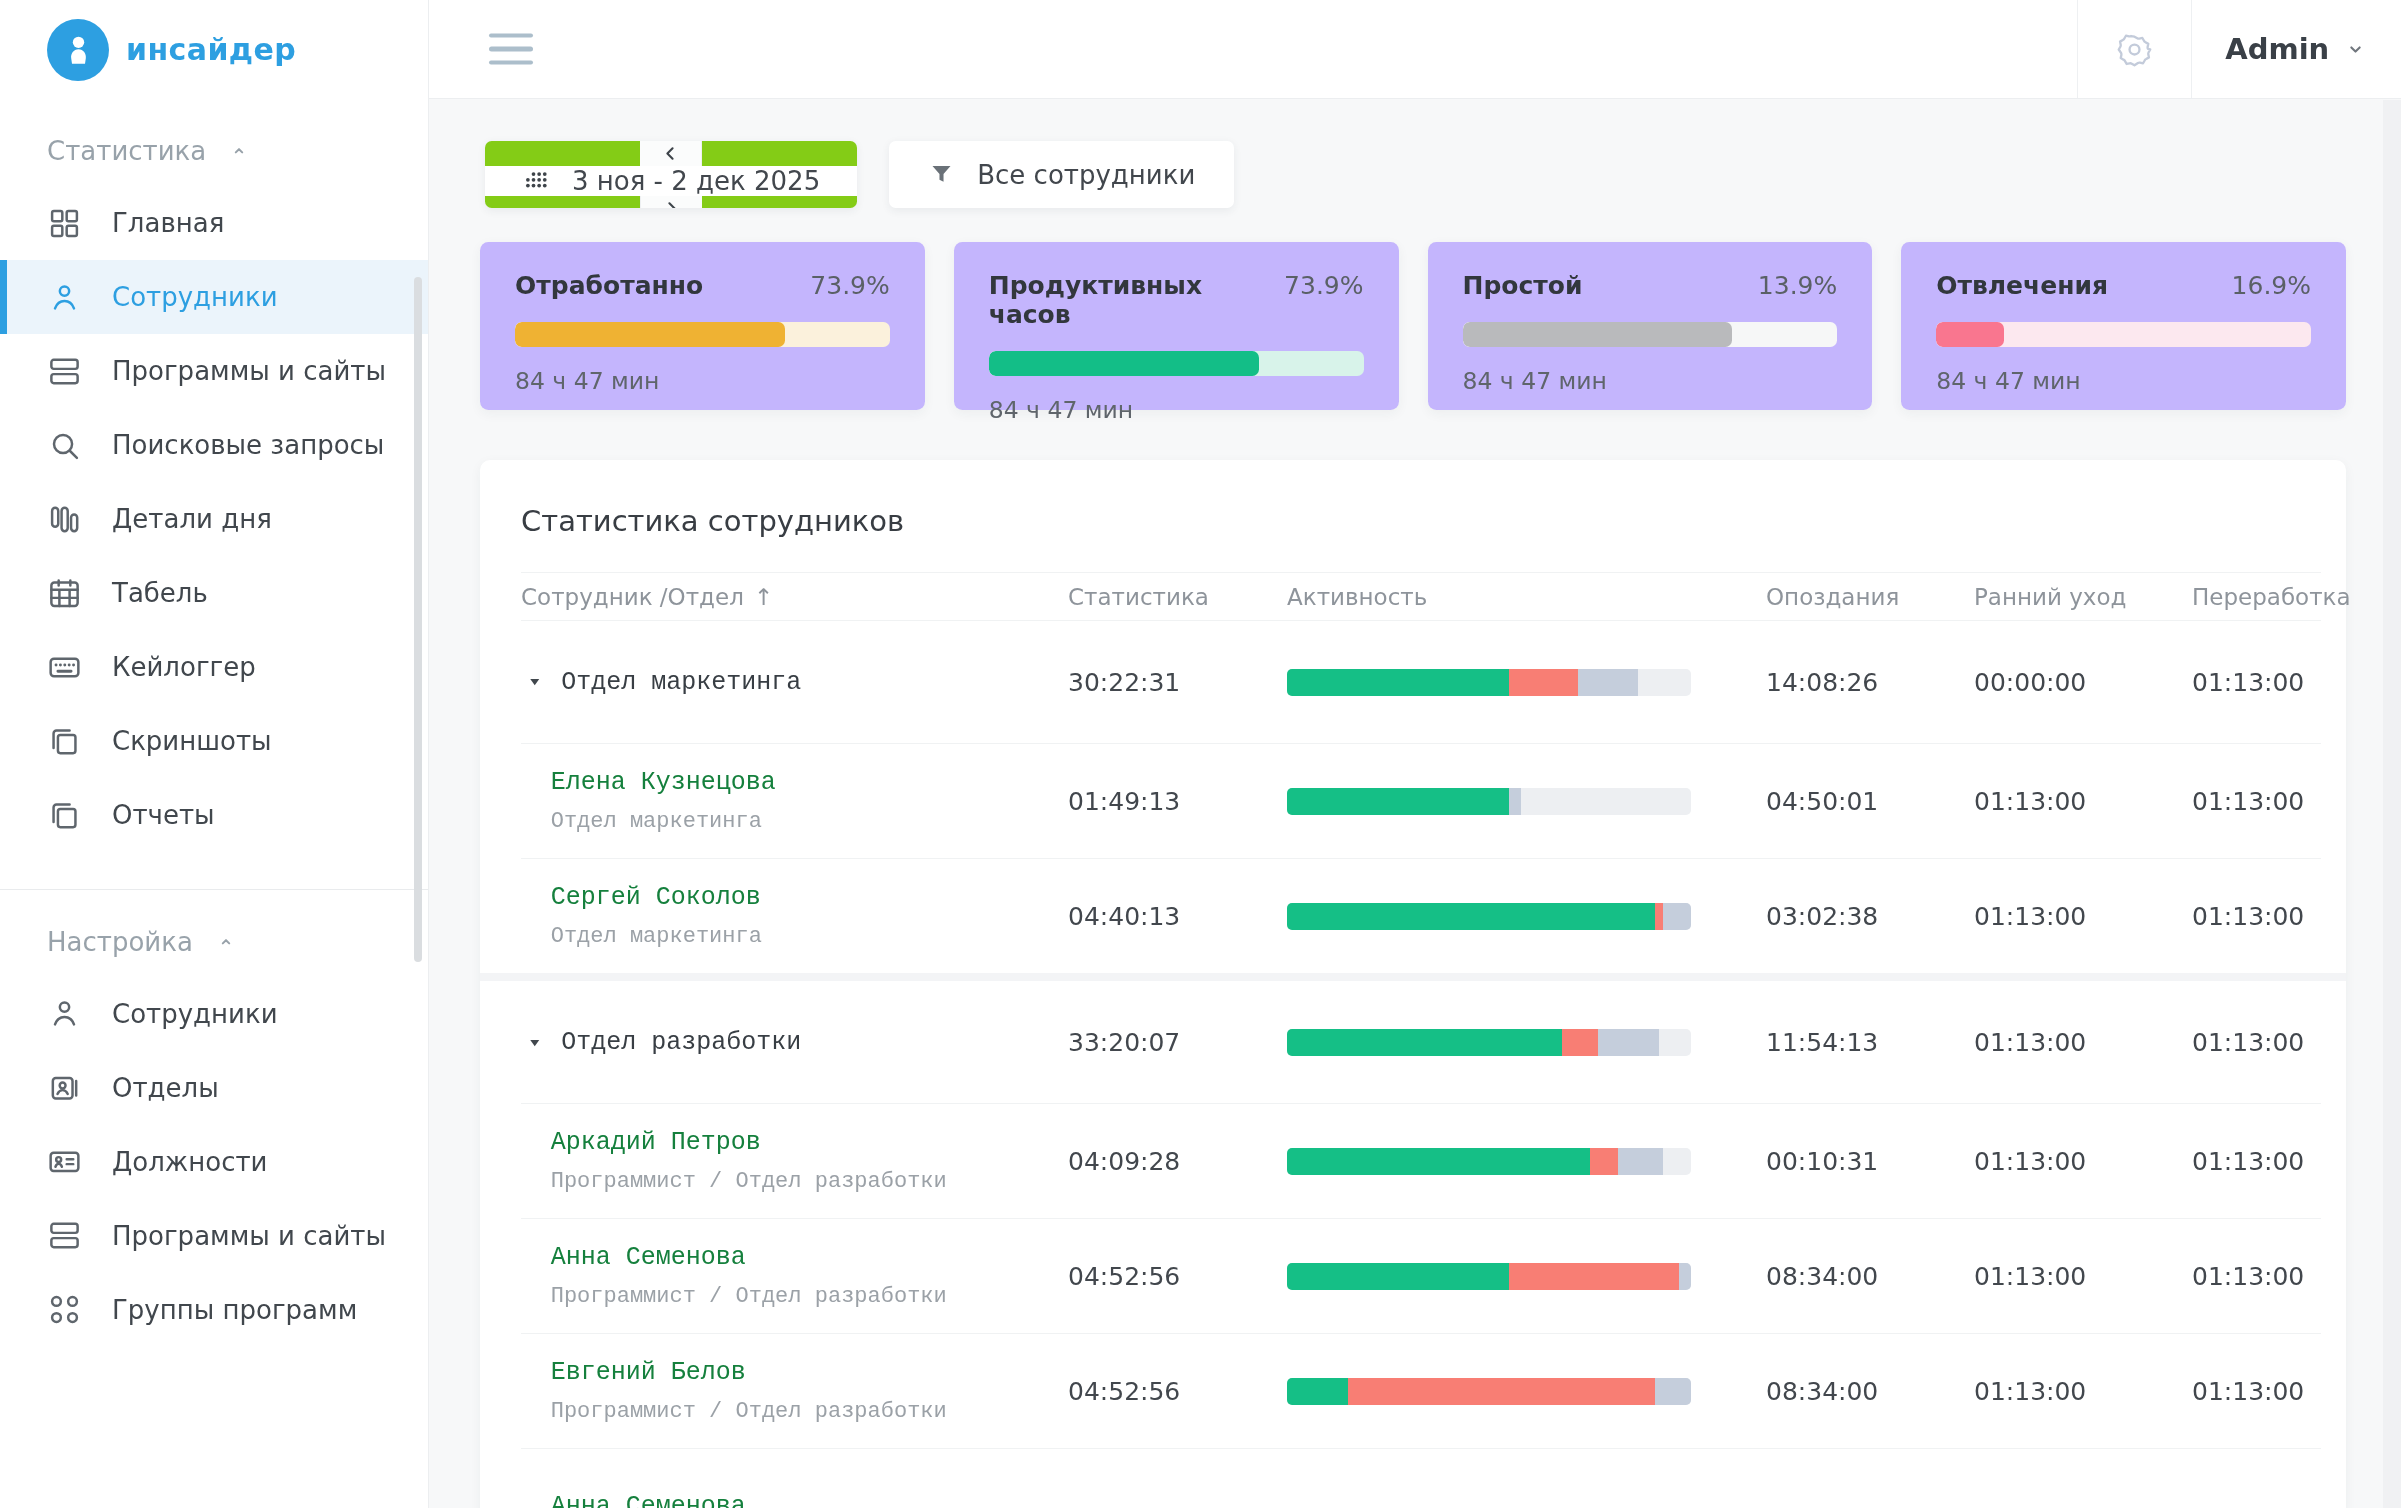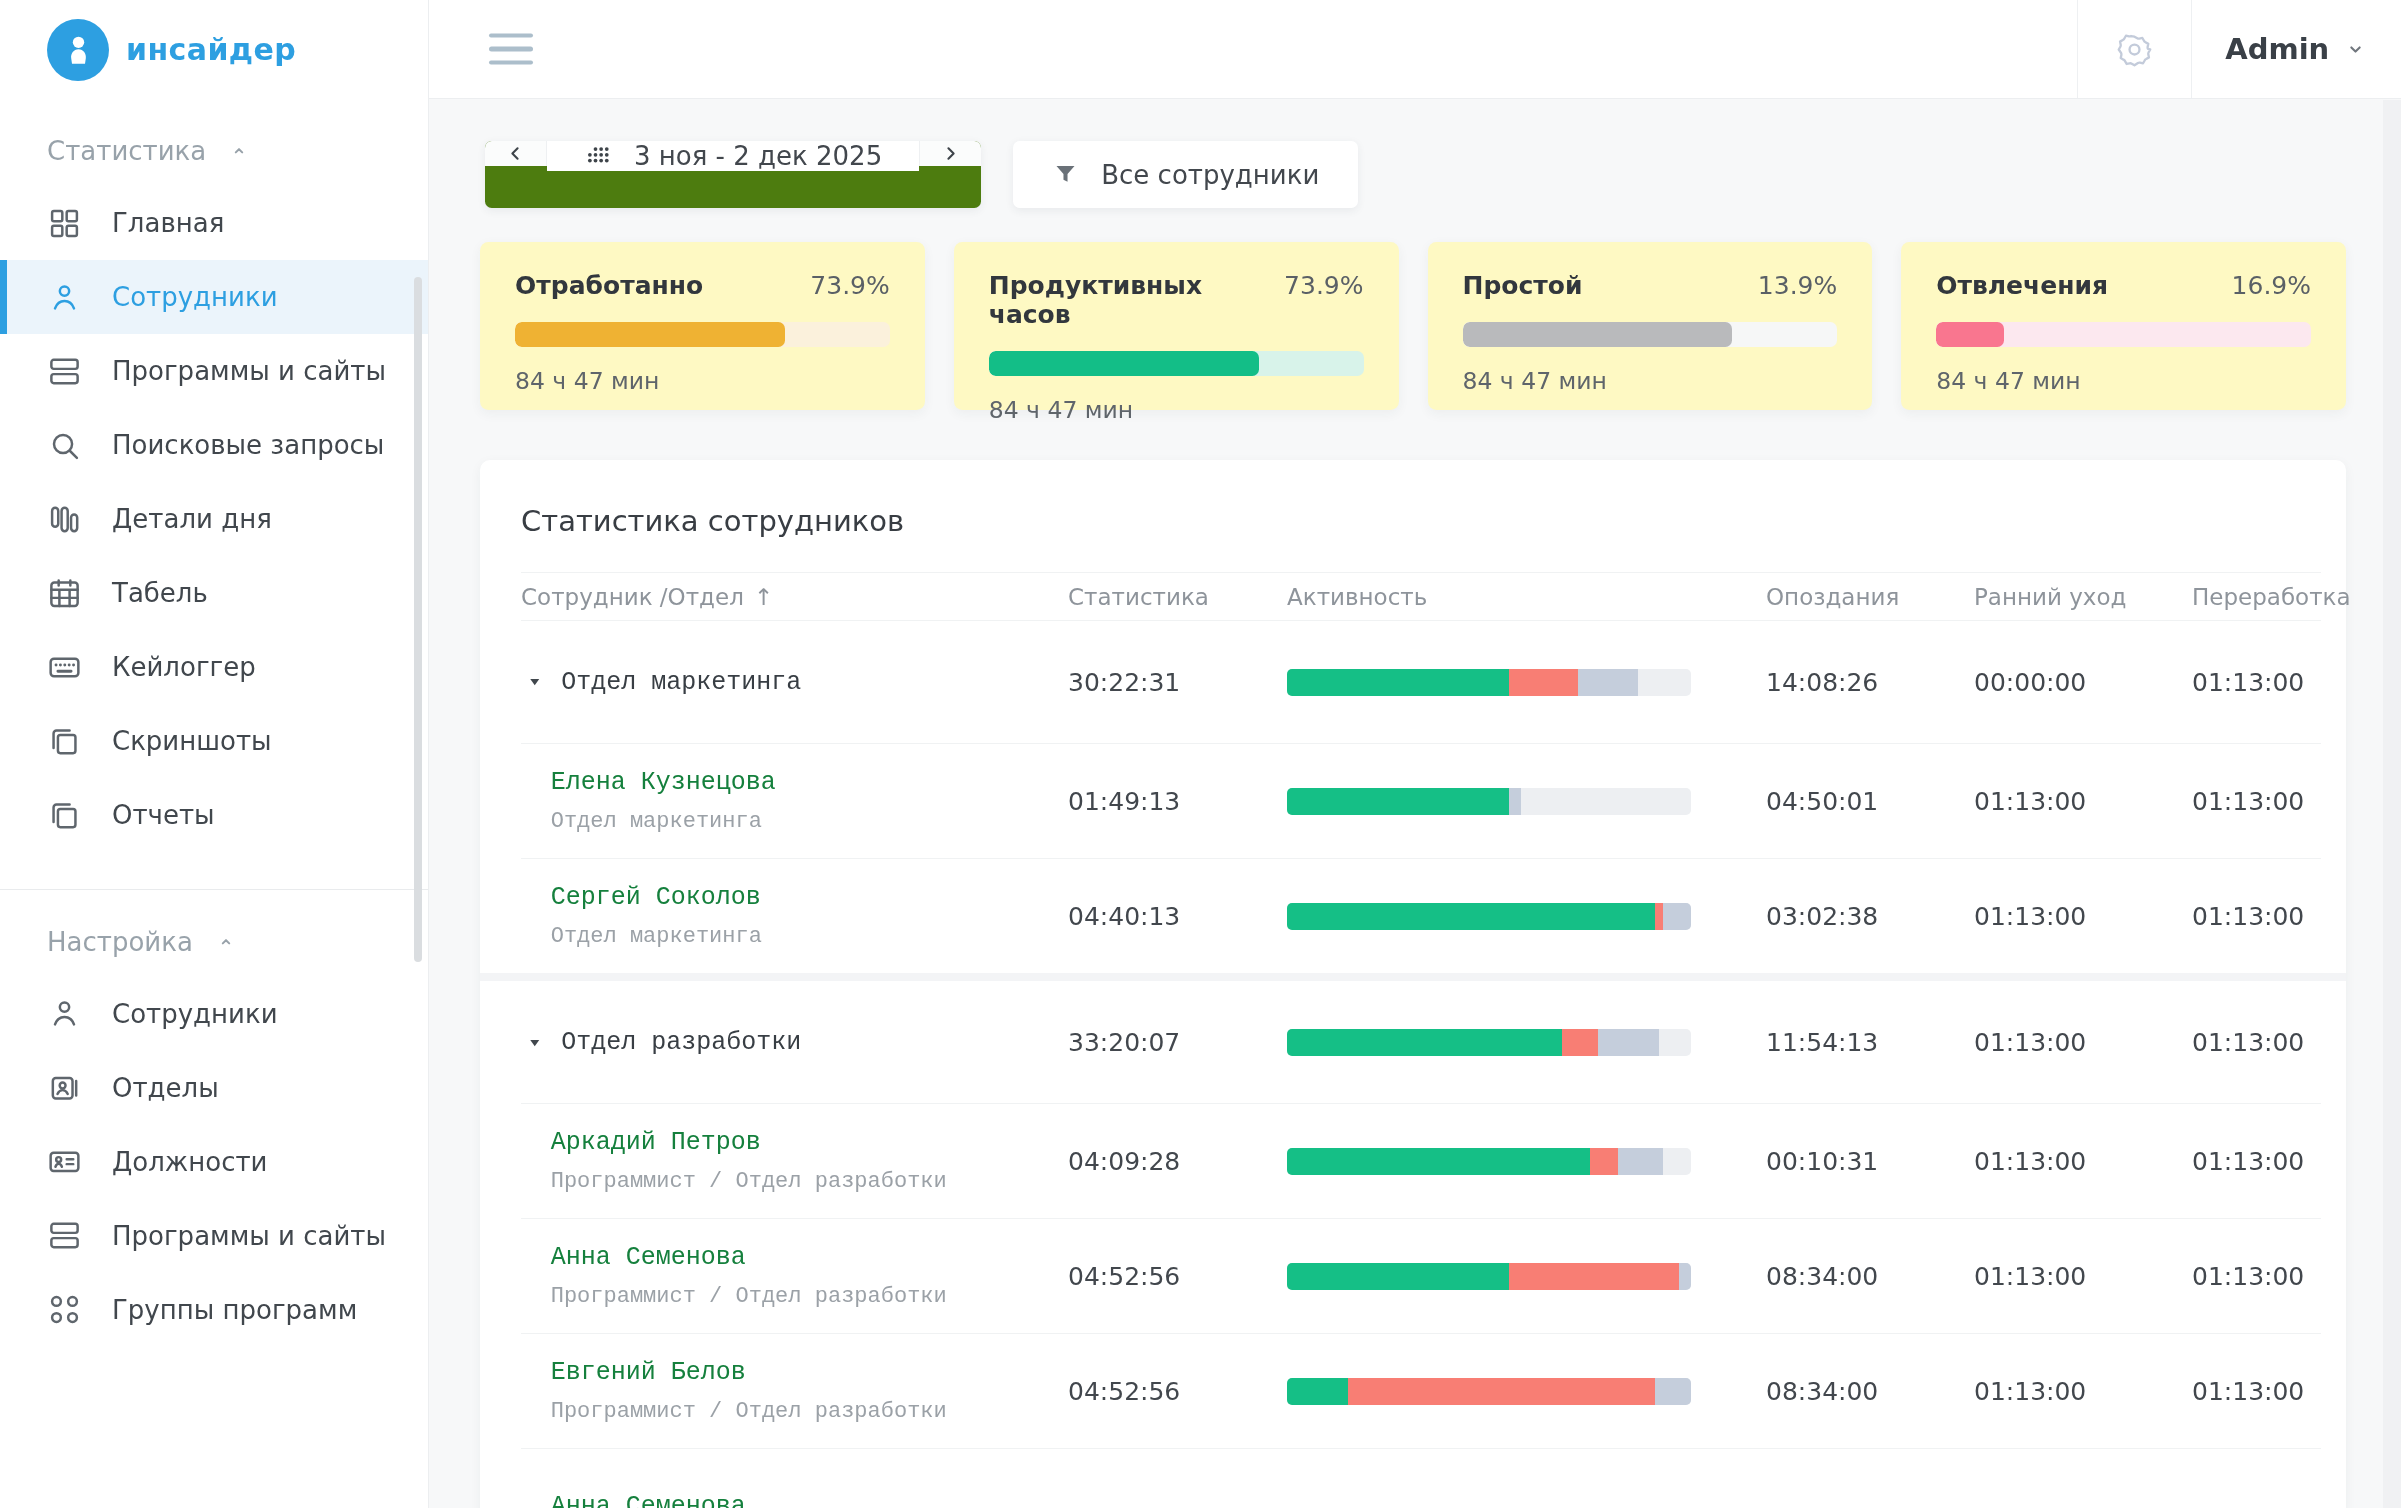--- a/index.html
+++ b/index.html
@@ -53,38 +53,38 @@
   .admin-block .chev svg { width:25px; height:25px; color:#70767D; }
 
   
   .content { position:absolute; left:429px; top:99px; right:0; bottom:0;
     padding:42px 37px 0 51px; }
   .page-scrollbar { position:absolute; right:0; top:100px; bottom:0; width:18.5px;
     background:#F0F1F3; }
 
   
   .toolbar { display:flex; gap:32px; margin-left:5px; }
-  .seg-control { display:flex; align-items:flex-start; height:67px; background:#4d7c0f;
-    border-radius:6.7px; box-shadow:0 2.5px 8.4px rgba(40,50,65,.07); overflow:hidden; }
+  .seg-control { display:flex; align-items:center; height:67px; background:#84cc16;
+    border-radius:6.7px; box-shadow:0 2.5px 8.4px rgba(40,50,65,.07); overflow:hidden;flex-direction:column; }
   .seg-btn { width:62px; display:flex; align-items:center; justify-content:center;
     cursor:pointer; background:#FBFCFC; }
   .seg-btn svg { width:25px; height:25px; color:#3E444A; }
   .seg-prev { border-right:0.8px solid #EEF0F2; }
   .seg-next { border-left:0.8px solid #EEF0F2; }
   .seg-date { display:flex; align-items:center; gap:20px; padding:0 37px;
     font-size:26px; color:#42474D; cursor:pointer; background:#fff; }
   .seg-date svg { width:30px; height:30px; color:#3E444A; }
   .filter-btn { display:flex; align-items:center; gap:22px; height:67px; padding:0 39px;
     background:#fff; border-radius:6.7px; box-shadow:0 2.5px 8.4px rgba(40,50,65,.07);
     font-size:26px; color:#42474D; cursor:pointer; }
   .filter-btn svg { width:27px; height:27px; }
 
   
   .cards { display:flex; gap:29px; margin-top:34px; width:1866px; }
-  .card { flex:1 1 0; height:168px; background:#fef9c3; border-radius:8.4px;
+  .card { flex:1 1 0; height:168px; background:#c4b5fd; border-radius:8.4px;
     box-shadow:0 3.4px 11.8px rgba(40,50,65,.05); padding:29px 35px 0 35px; }
   .card-top { display:flex; justify-content:space-between; align-items:baseline; }
   .card-title { font-size:25px; font-weight:600; color:#32373D; }
   .card-pct { font-size:25px; color:#5A6066; }
   .card-bar { margin-top:22px; height:25px; border-radius:6.7px; overflow:hidden; }
   .card-fill { height:100%; border-radius:6.7px; }
   .card-sub { margin-top:20px; font-size:23.5px; color:#5F656B; }
 
   
   .panel { margin-top:50px; width:1866px; background:#fff; border-radius:10px 10px 0 0;

